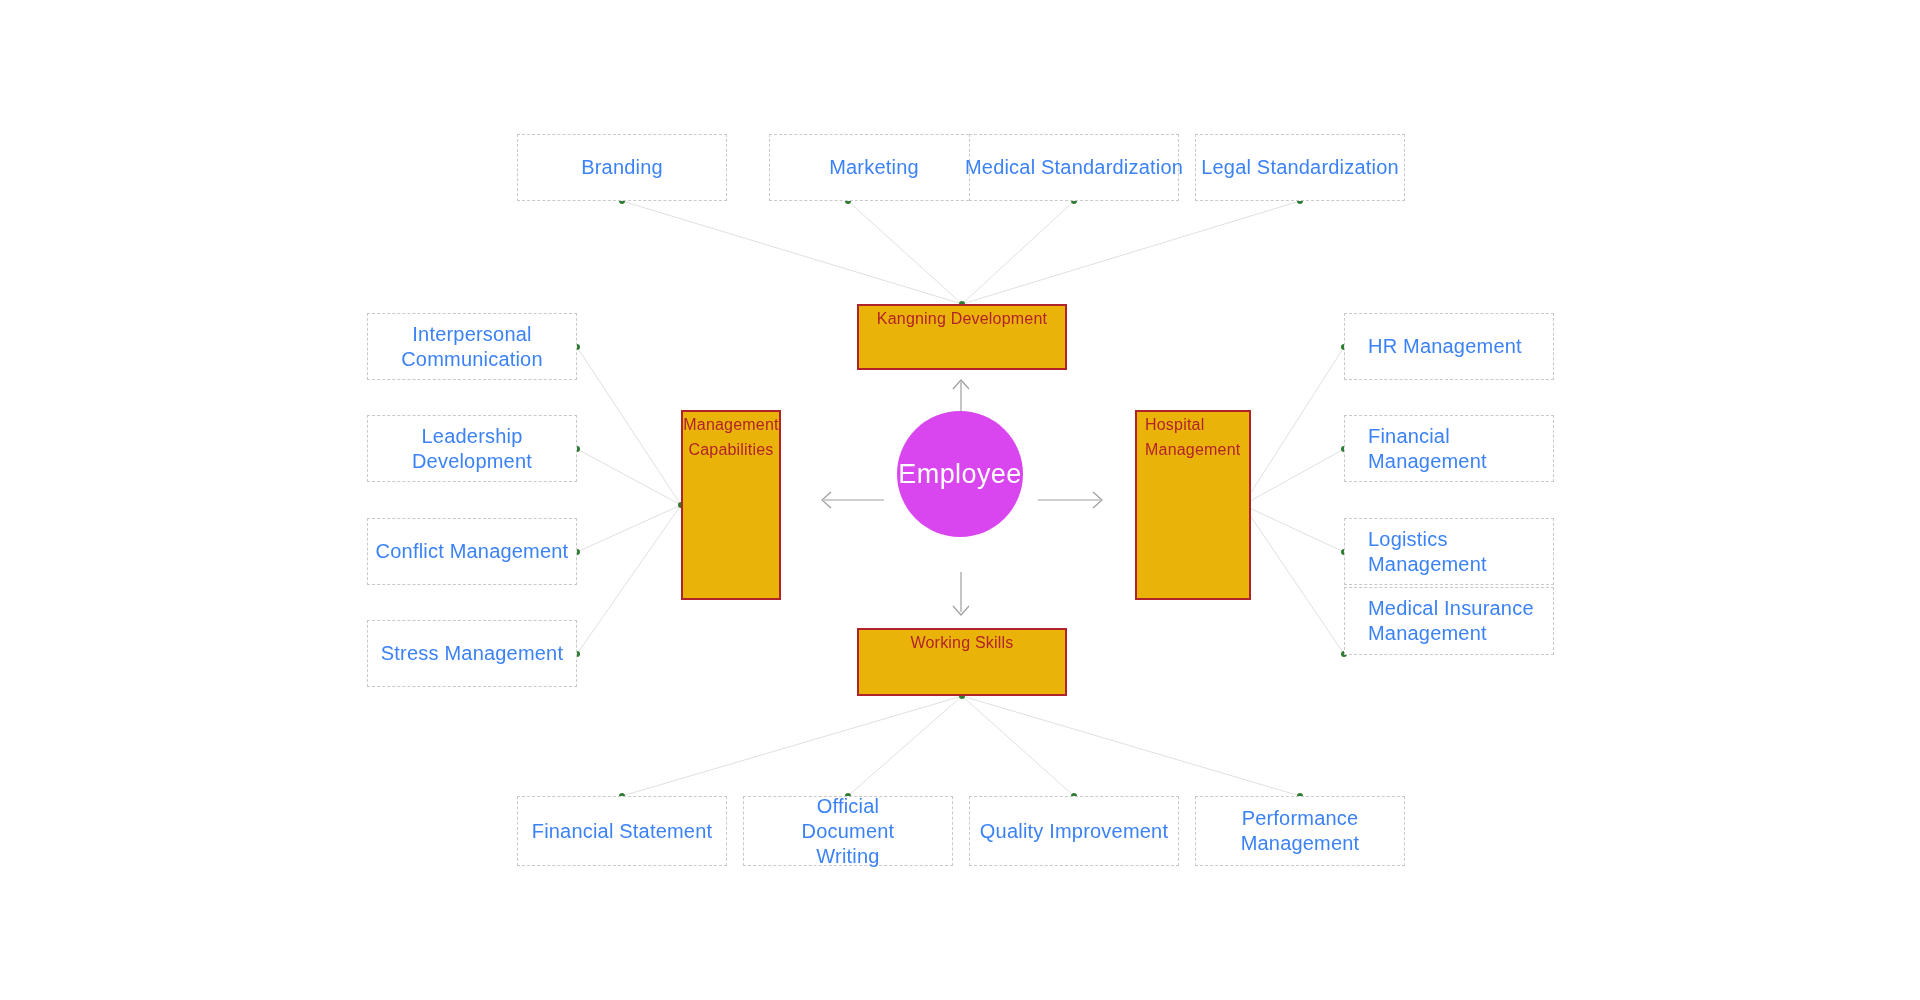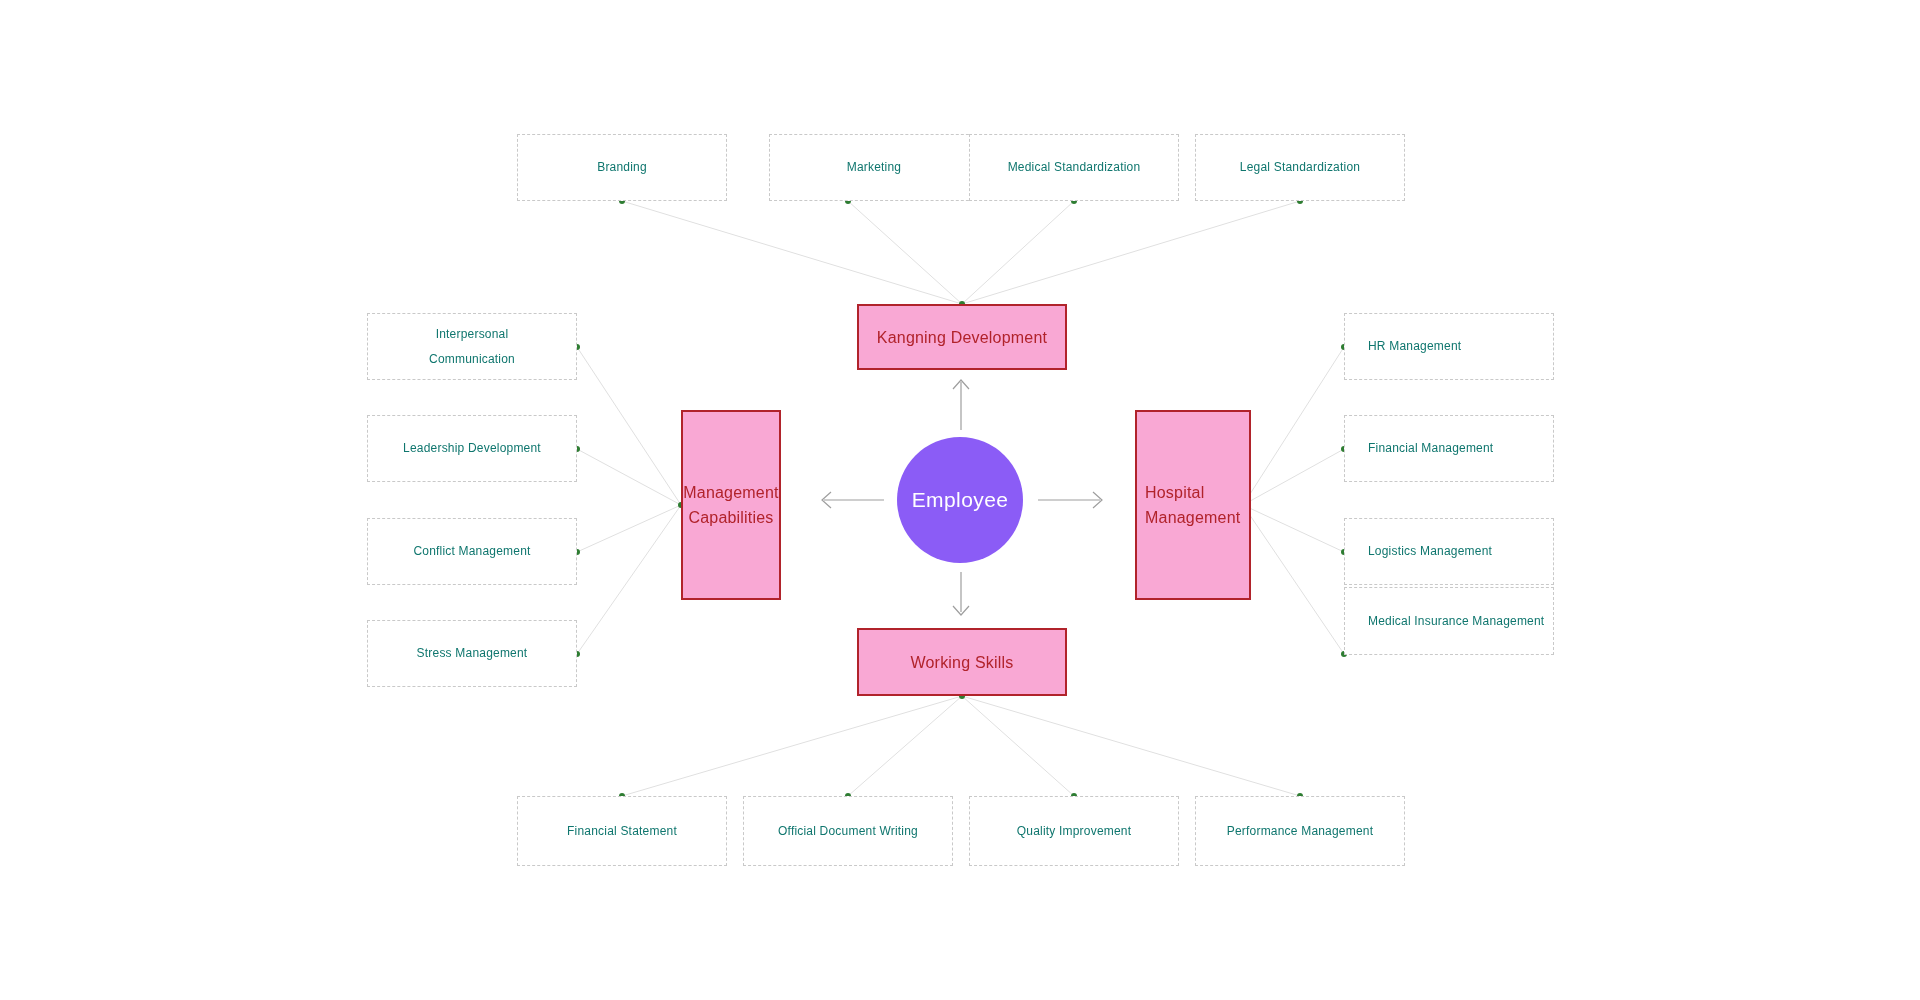--- a/index.html
+++ b/index.html
@@ -11,61 +11,61 @@
     background: #ffffff;
     overflow: hidden;
   }
   .edges { position: absolute; left: 0; top: 0; }
 
   .leaf {
     position: absolute;
     box-sizing: border-box;
     border: 1px dashed #c9c9c9;
     background: #ffffff;
-    color: #0f766e;
-    font-size: 12px;
+    color: #3b82f6;
+    font-size: 20px;
     line-height: 25px;
     letter-spacing: 0.2px;
     display: flex;
     align-items: center;
     width: 210px;
     height: 67px;
   }
   .leaf.center-text { justify-content: center; white-space: nowrap; }
   .leaf.block-center { justify-content: center; }
   .leaf.block-center span { display: inline-block; text-align: center; max-width: 160px; }
   .leaf.left-text { justify-content: flex-start; padding-left: 23px; padding-right: 6px; }
   .leaf.left-text span { text-align: left; }
 
   .branch {
     position: absolute;
     box-sizing: border-box;
     border: 2px solid #b1232b;
-    background: #f9a8d4;
+    background: #eab308;
     color: #b1232b;
     font-size: 16px;
     line-height: 25px;
     letter-spacing: 0.2px;
     display: flex;
-    align-items: center;
+    align-items: flex-start;
     justify-content: center;
   }
   .branch.nowrap { white-space: nowrap; }
   .branch.block-center span { display: inline-block; text-align: center; max-width: 100px; }
   .branch.left-text { justify-content: flex-start; padding-left: 8px; margin-left: 8px; }
   .branch.left-text span { display: inline-block; text-align: left; max-width: 100px; }
 
   .center-node {
     position: absolute;
-    left: 897px; top: 437px;
+    left: 897px; top: 411px;
     width: 126px; height: 126px;
     border-radius: 50%;
-    background: #8b5cf6;
+    background: #d946ef;
     color: #ffffff;
-    font-size: 21px;
+    font-size: 27px;
     letter-spacing: 0.4px;
     display: flex;
     align-items: center;
     justify-content: center;
   }
 </style>
 </head>
 <body>
 
 <div class="stage">

